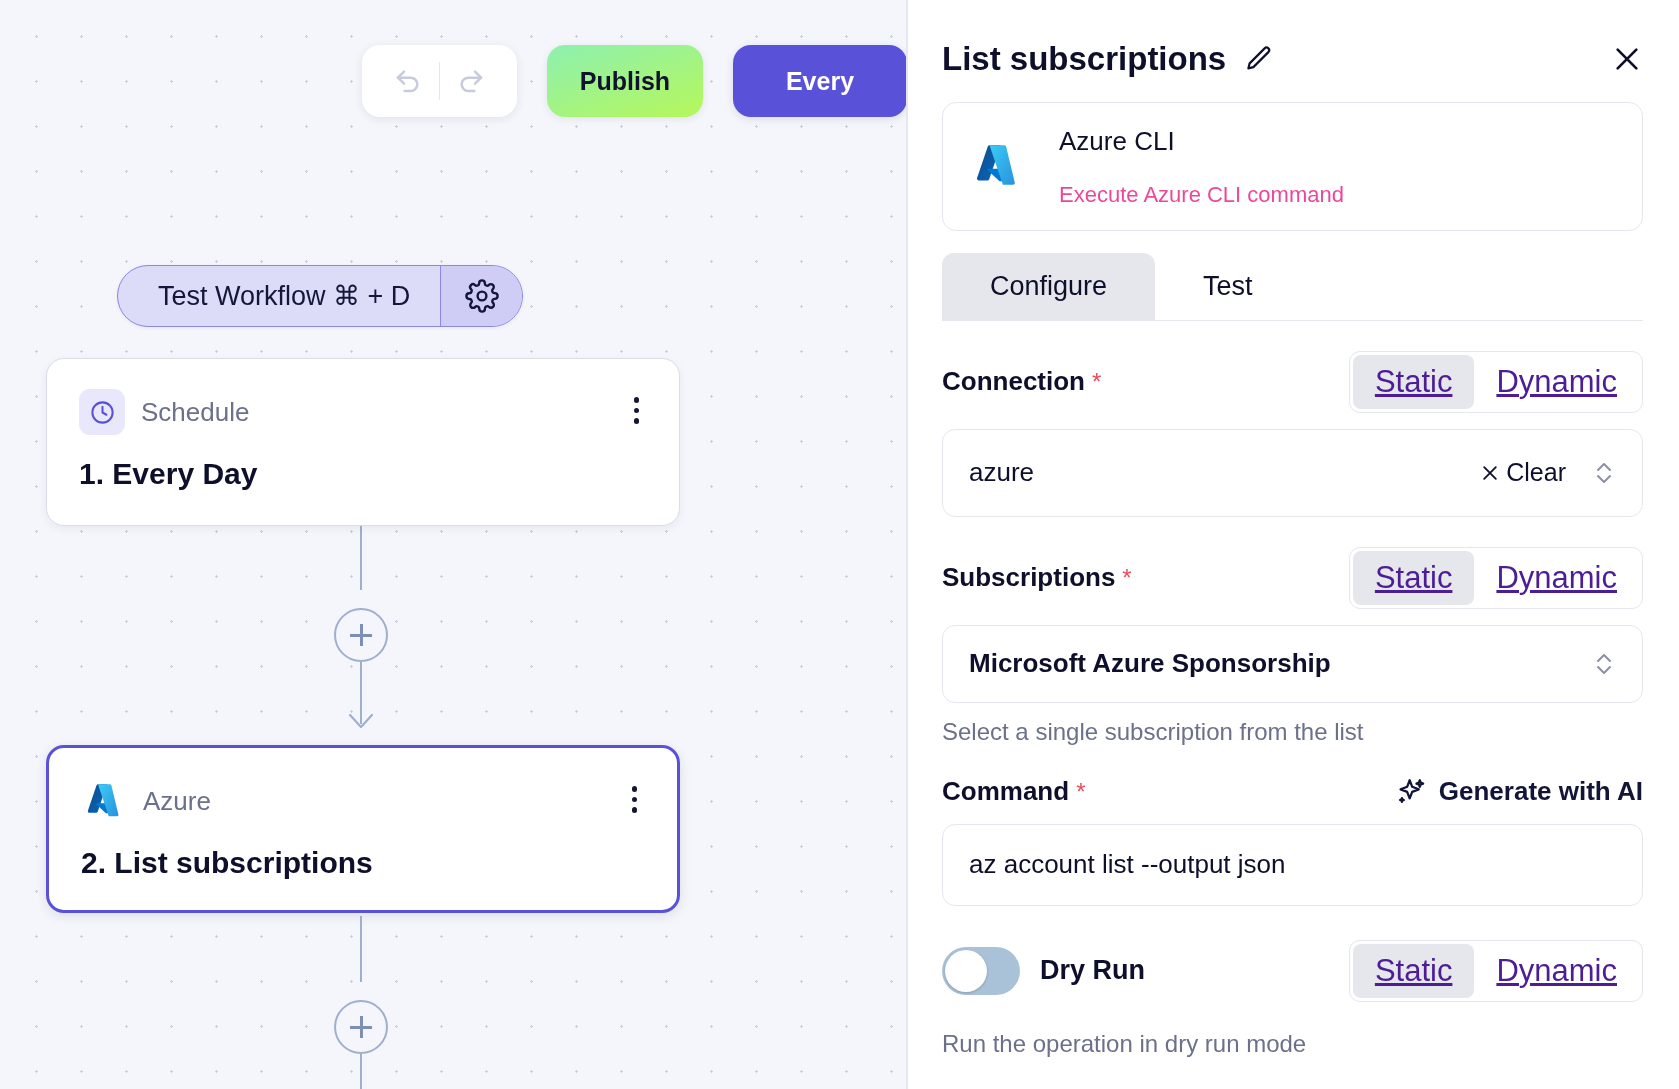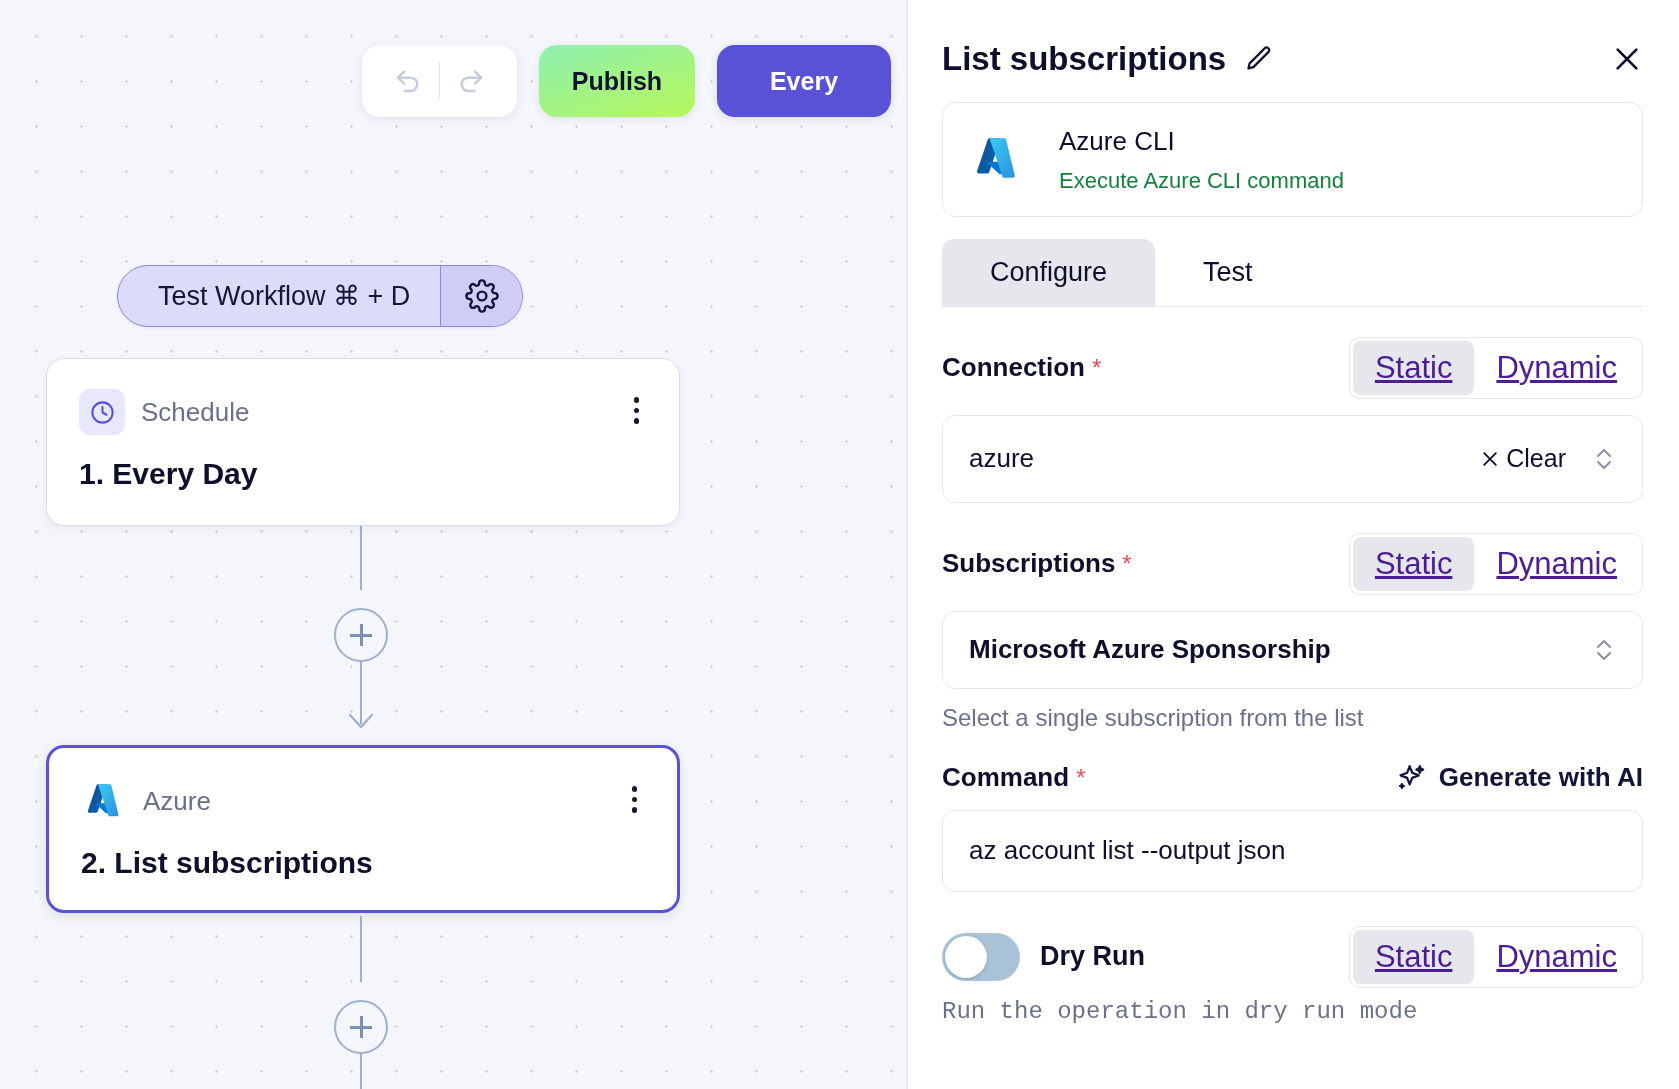--- a/index.html
+++ b/index.html
@@ -20,21 +20,21 @@
     background-image: radial-gradient(circle, #c9cfdd 1.2px, transparent 1.3px);
     background-size: 45px 45px;
     background-position: 14px 14px;
     overflow: hidden;
     flex: 0 0 906px;
   }
 
   
   .toolbar {
     position: absolute; top: 45px; left: 362px;
-    display: flex; align-items: center; gap: 22px;
+    display: flex; align-items: center; gap: 30px;
   }
   .undo-redo {
     width: 155px; height: 72px;
     background: #fff; border-radius: 18px;
     box-shadow: 0 2px 10px rgba(25,30,70,.09);
     display: flex; align-items: center; justify-content: center; gap: 0;
   }
   .ur-btn {
     width: 62px; height: 72px;
     display: flex; align-items: center; justify-content: center;
@@ -141,21 +141,21 @@
   }
   .panel-title { font-size: 33px; font-weight: 700; color: #0d0f2b; }
   .panel-edit { margin-left: 18px; display: flex; align-items: center; cursor: pointer; }
   .panel-close { margin-left: auto; cursor: pointer; display: flex; align-items: center; }
 
   .integration-card {
     border: 1.6px solid #e4e7ef; border-radius: 14px;
     padding: 22px 26px; display: flex; align-items: center; gap: 34px;
   }
   .integration-name { font-size: 26px; font-weight: 400; color: #0d0f2b; line-height: 1.25; }
-  .integration-desc { font-size: 22px; color: #15803d; margin-top: 10px; }
+  .integration-desc { font-size: 22px; color: #ec4899; margin-top: 24px; }
 
   .tabs { display: flex; margin-top: 22px; border-bottom: 1.6px solid #e4e7ef; }
   .tab {
     padding: 18px 48px; font-size: 27px; color: #0d0f2b;
     border-radius: 12px 12px 0 0; cursor: pointer; background: transparent;
     border: none; font-family: "Liberation Sans", sans-serif;
   }
   .tab.active { background: #e5e7ec; }
   .tab-flex { flex: 1; text-align: left; }
 
@@ -425,16 +425,16 @@
     <div class="toggle-row">
       <div class="toggle">
         <div class="knob"></div>
       </div>
       <span class="toggle-label">Dry Run</span>
       <div class="seg">
         <button class="seg-btn active">Static</button>
         <button class="seg-btn">Dynamic</button>
       </div>
     </div>
-    <div class="help-text" style="margin-top:10px;font-family:Liberation Mono, monospace;">Run the operation in dry run mode</div>
+    <div class="help-text" style="margin-top:28px;">Run the operation in dry run mode</div>
 
   </div>
 </div>
 
 </body></html>

